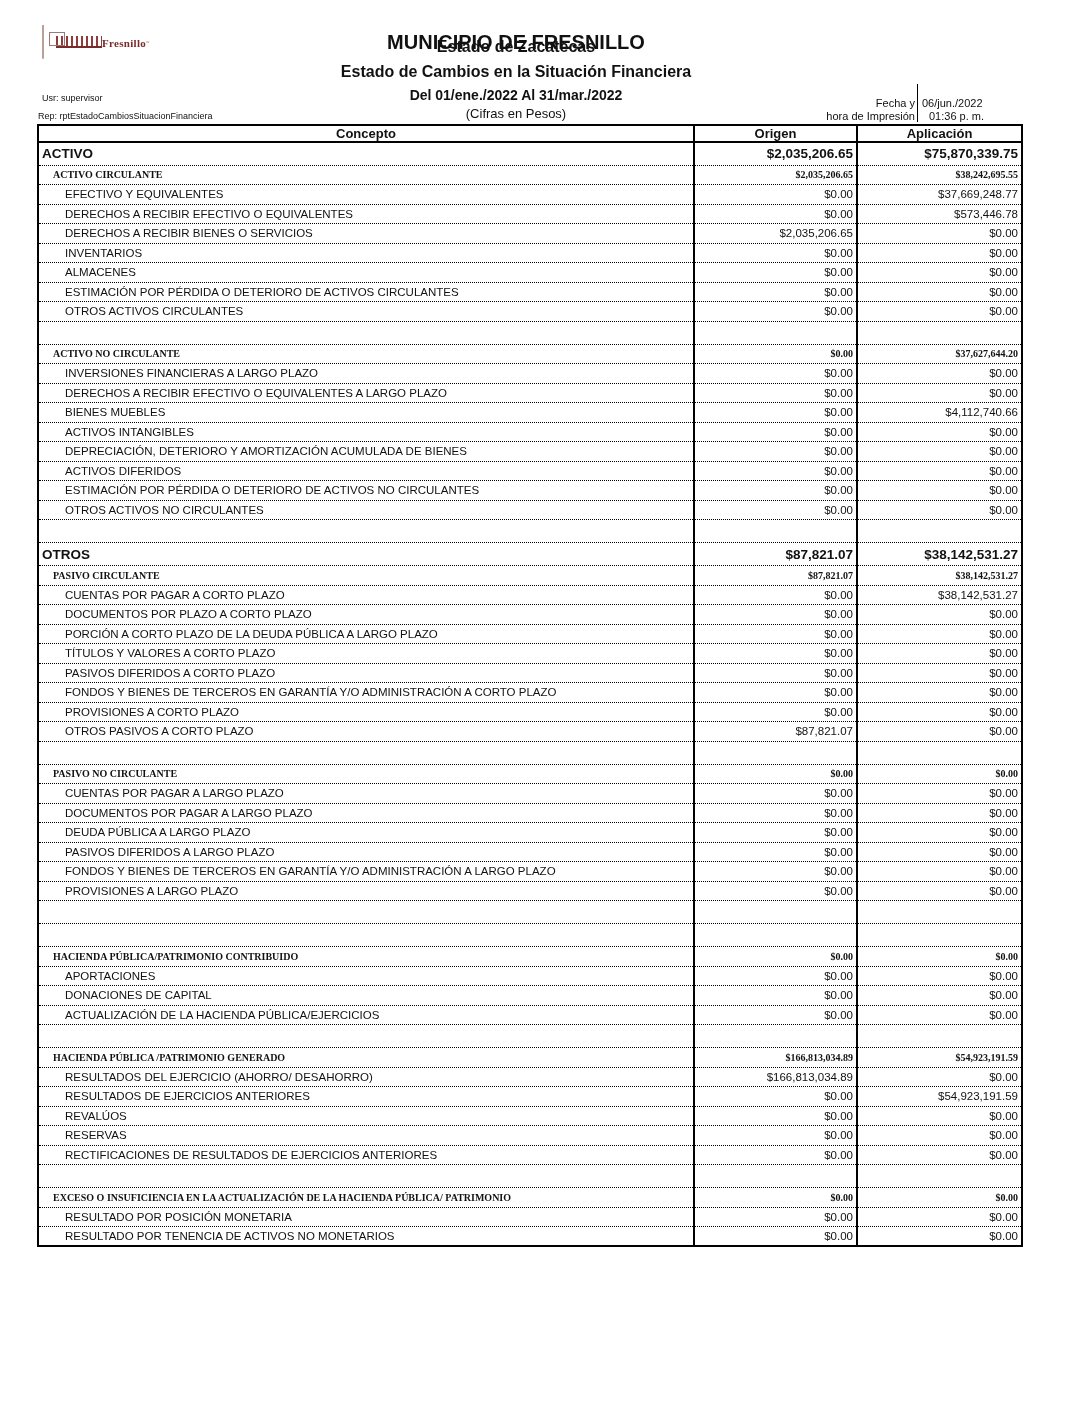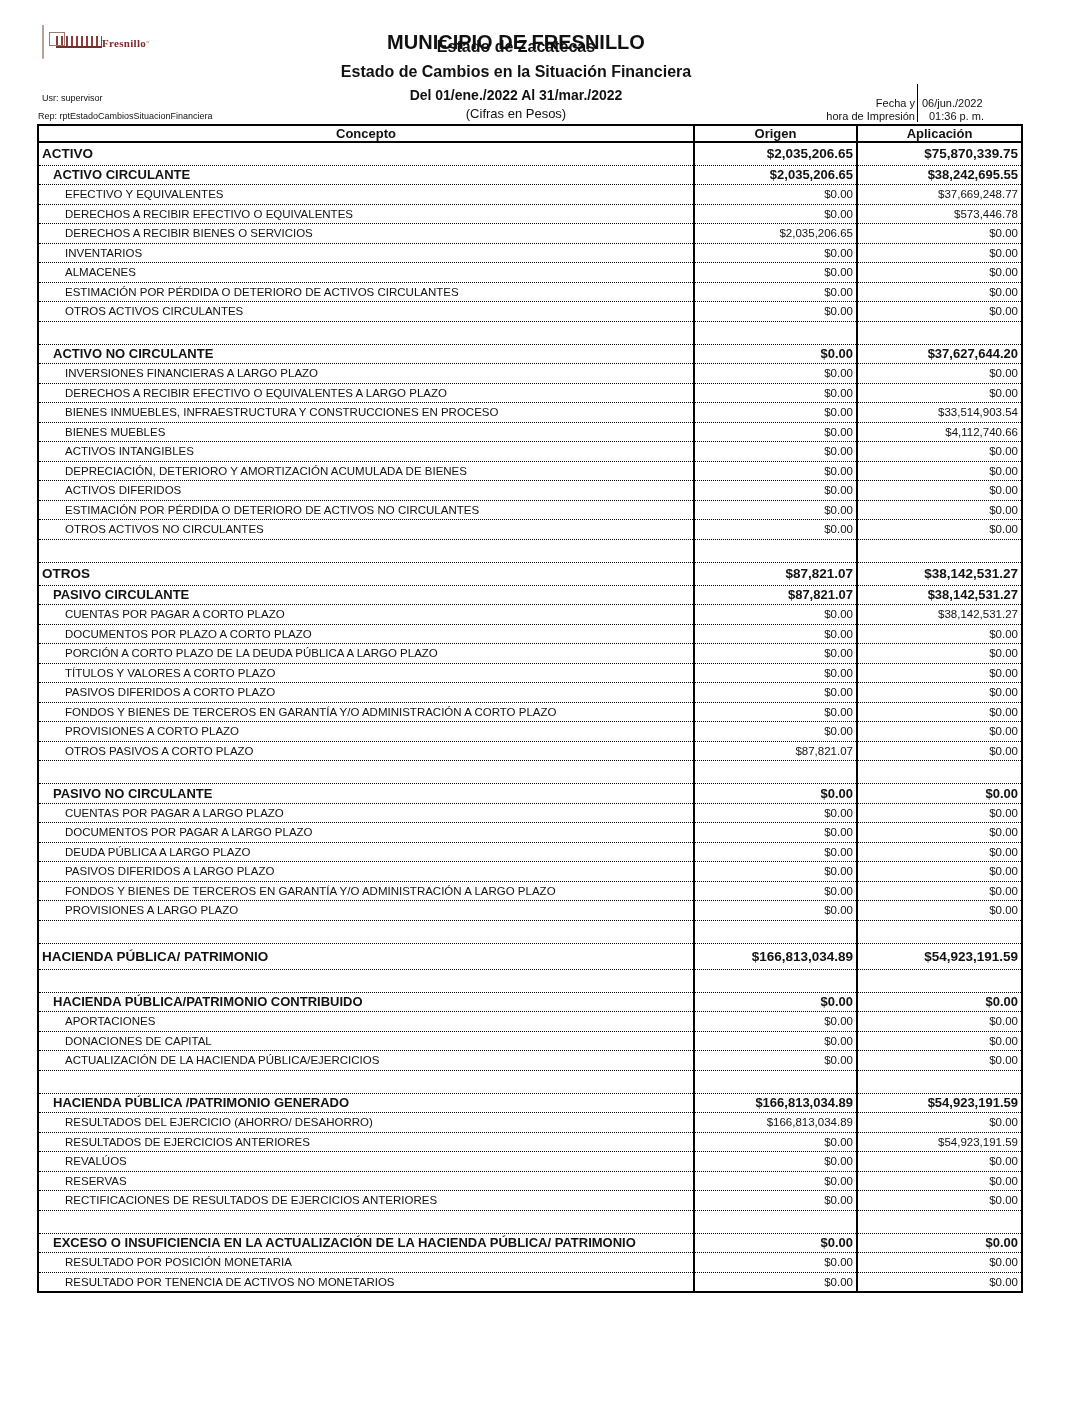--- a/index.html
+++ b/index.html
@@ -36,21 +36,21 @@
   table.report col.c3 { width: 165px; }
   table.report th { height: 17px; font-size: 13px; font-weight: bold; text-align: center; border-bottom: 2px solid #000; border-left: 2px solid #000; }
   table.report th:first-child { border-left: none; }
   table.report td { height: 19.5px; font-size: 11.5px; border-bottom: 1px dotted #000; padding: 0 3px; white-space: nowrap; overflow: hidden; }
   table.report td.amt { text-align: right; border-left: 2px solid #000; }
   table.report tr:last-child td { border-bottom: none; }
 
   tr.level-0 td { font-size: 13.5px; font-weight: bold; height: 23px; }
   tr.level-0 td.concept { padding-left: 3px; }
   tr.level-0.spacious td { height: 26px; }
-  tr.level-1 td { font-size: 13px; font-weight: bold; }
+  tr.level-1 td { font-size: 10px; font-weight: bold; font-family: Liberation Serif, serif; }
   tr.level-1 td.concept { padding-left: 14px; }
   tr.level-2 td.concept { padding-left: 26px; }
   tr.blank td { height: 23px; }
 
   .page-num { position: absolute; left: 1003px; top: 1425px; font-size: 12px; margin-left: 36px; }
 </style>
 </head>
 <body>
 
 <div class="logo">
@@ -155,25 +155,20 @@
         <td class="concept">INVERSIONES FINANCIERAS A LARGO PLAZO</td>
         <td class="amt">$0.00</td>
         <td class="amt">$0.00</td>
       </tr>
       <tr class="level-2">
         <td class="concept">DERECHOS A RECIBIR EFECTIVO O EQUIVALENTES A LARGO PLAZO</td>
         <td class="amt">$0.00</td>
         <td class="amt">$0.00</td>
       </tr>
       <tr class="level-2">
-        <td class="concept">BIENES INMUEBLES, INFRAESTRUCTURA Y CONSTRUCCIONES EN PROCESO</td>
-        <td class="amt">$0.00</td>
-        <td class="amt">$33,514,903.54</td>
-      </tr>
-      <tr class="level-2">
         <td class="concept">BIENES MUEBLES</td>
         <td class="amt">$0.00</td>
         <td class="amt">$4,112,740.66</td>
       </tr>
       <tr class="level-2">
         <td class="concept">ACTIVOS INTANGIBLES</td>
         <td class="amt">$0.00</td>
         <td class="amt">$0.00</td>
       </tr>
       <tr class="level-2">
@@ -289,25 +284,20 @@
       <tr class="level-2">
         <td class="concept">PROVISIONES A LARGO PLAZO</td>
         <td class="amt">$0.00</td>
         <td class="amt">$0.00</td>
       </tr>
       <tr class="blank">
         <td class="concept"></td>
         <td class="amt"></td>
         <td class="amt"></td>
       </tr>
-      <tr class="level-0 spacious">
-        <td class="concept">HACIENDA PÚBLICA/ PATRIMONIO</td>
-        <td class="amt">$166,813,034.89</td>
-        <td class="amt">$54,923,191.59</td>
-      </tr>
       <tr class="blank">
         <td class="concept"></td>
         <td class="amt"></td>
         <td class="amt"></td>
       </tr>
       <tr class="level-1">
         <td class="concept">HACIENDA PÚBLICA/PATRIMONIO CONTRIBUIDO</td>
         <td class="amt">$0.00</td>
         <td class="amt">$0.00</td>
       </tr>

